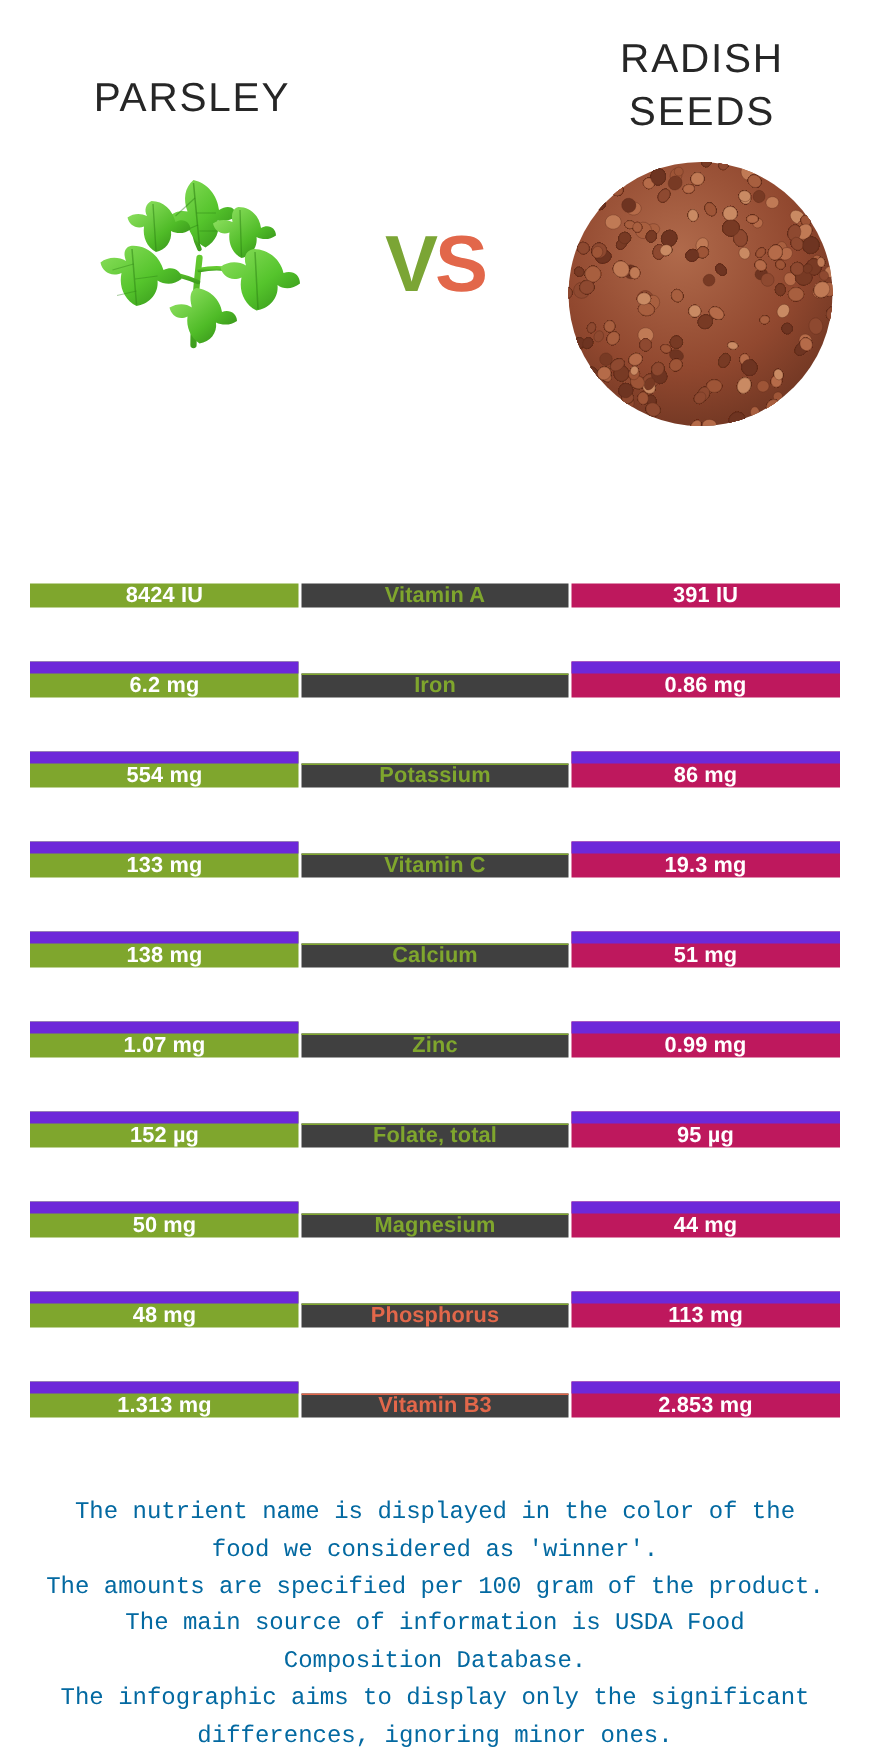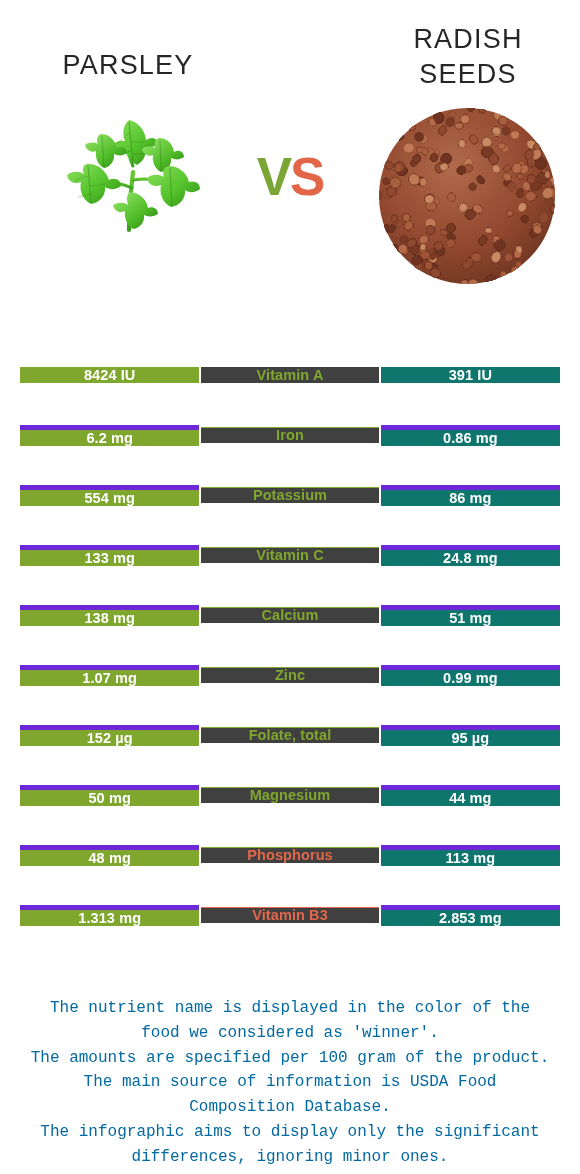--- a/index.html
+++ b/index.html
@@ -76,21 +76,21 @@
   .table {
     position: absolute;
     left: 20px; top: 345px;
     width: 540px;
   }
 
   .row {
     position: relative;
     height: 60px;
     display: flex;
-    align-items: center;
+    align-items: flex-end;
   }
 
   .cell {
     display: flex;
     align-items: center;
     justify-content: center;
     font-size: 14.5px;
     font-weight: 600;
     letter-spacing: 0.1px;
   }
@@ -120,27 +120,27 @@
     position: absolute;
     left: 0; right: 0; top: 0;
     height: 1px;
   }
   .row.div-green  .cell-mid::before { background: #7FA62D; }
   .row.div-orange .cell-mid::before { background: #E2674A; }
   .row.div-none   .cell-mid::before { background: transparent; }
 
   .cell-right {
     width: 180px;
-    background: #0f766e;
+    background: #be185d;
     color: #ffffff;
     margin-left: 2px;
   }
 
   .row + .row .cell-left,
-  .row + .row .cell-right { border-top: 5px solid #6d28d9; }
+  .row + .row .cell-right { border-top: 8px solid #6d28d9; }
 
   
   .footer {
     position: absolute;
     left: 30px; top: 996px;
     width: 520px;
     text-align: center;
     font-family: Liberation Mono, monospace;
     font-size: 16px;
     line-height: 1.55;
@@ -1361,21 +1361,21 @@
         <div class="cell cell-mid">
           <span class="label green">Potassium</span>
         </div>
         <div class="cell cell-right">86 mg</div>
       </div>
       <div class="row div-green">
         <div class="cell cell-left">133 mg</div>
         <div class="cell cell-mid">
           <span class="label green">Vitamin C</span>
         </div>
-        <div class="cell cell-right">24.8 mg</div>
+        <div class="cell cell-right">19.3 mg</div>
       </div>
       <div class="row div-green">
         <div class="cell cell-left">138 mg</div>
         <div class="cell cell-mid">
           <span class="label green">Calcium</span>
         </div>
         <div class="cell cell-right">51 mg</div>
       </div>
       <div class="row div-green">
         <div class="cell cell-left">1.07 mg</div>

